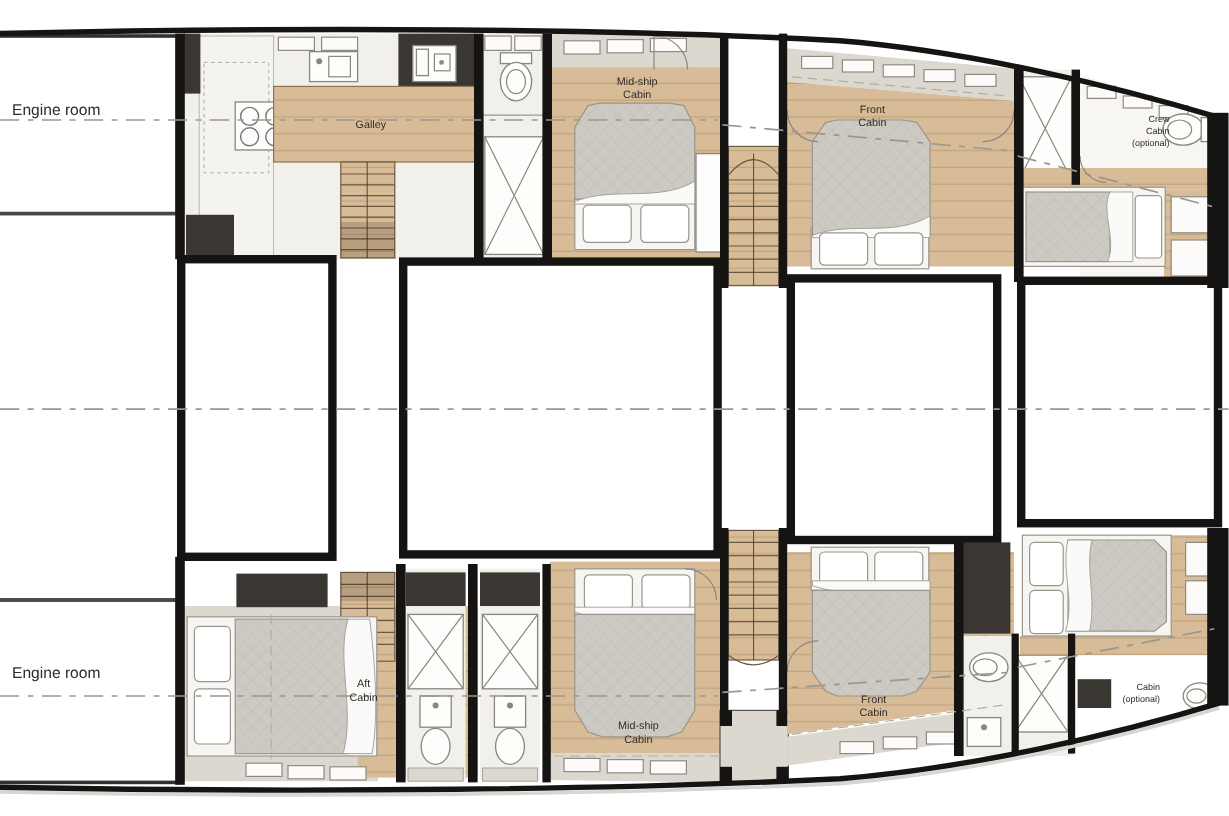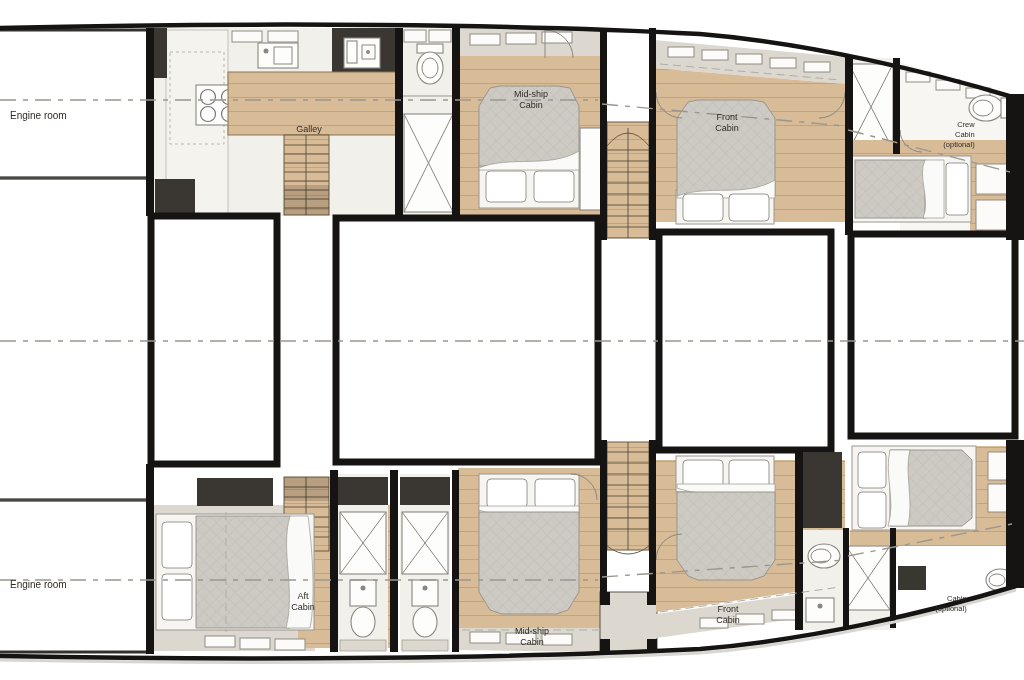--- a/index.html
+++ b/index.html
@@ -1,21 +1,21 @@
 <!DOCTYPE html>
 <html style="--c-wall: #161412; --c-wood: #d8bb97; --c-floor_light: #f1f0ea; --c-cabinet_greige: #dcd8d0; --c-dark_block: #3a3733; --c-mattress: #cdcac3; --c-dashed_line: #9a978f; --c-label_text: #2f2b26;"><head>
 <meta charset="utf-8">
 <style>
   html,body{margin:0;padding:0;background:#fff;}
   .stage{position:relative;width:1024px;height:680px;background:#fff;overflow:hidden;
          font-family:"Liberation Sans", sans-serif;}
   .stage svg{position:absolute;left:0;top:0;}
   .room-label{position:absolute;color:var(--c-label_text,#2f2b26);font-size:9px;line-height:1.25;
-              text-align:center;white-space:pre-line;transform:translate(-50%,-50%);pointer-events:none;margin-top:26px;}
-  .room-label.left{transform:none;text-align:center;font-size:10px;}
+              text-align:center;white-space:pre-line;transform:translate(-50%,-50%);pointer-events:none;}
+  .room-label.left{transform:none;text-align:center;font-size:13px;}
   .room-label.small{font-size:7.5px;line-height:1.3;text-align:right;}
   
   .wall{fill:var(--c-wall,#161412);}
   .dark{fill:var(--c-dark_block,#3a3733);}
   .greige{fill:var(--c-cabinet_greige,#dcd8d0);}
   .off{fill:var(--c-floor_light,#f1f0ea);}
   .sill{fill:#fcfbf9;stroke:#8e8b84;stroke-width:1;}
   .fixt{fill:#fdfdfb;stroke:#8a8781;stroke-width:1.1;}
   .xline,.arc{stroke:#8a8781;stroke-width:1;fill:none;}
   .matt{fill:url(#quilt);stroke:#9a968e;stroke-width:1;}

